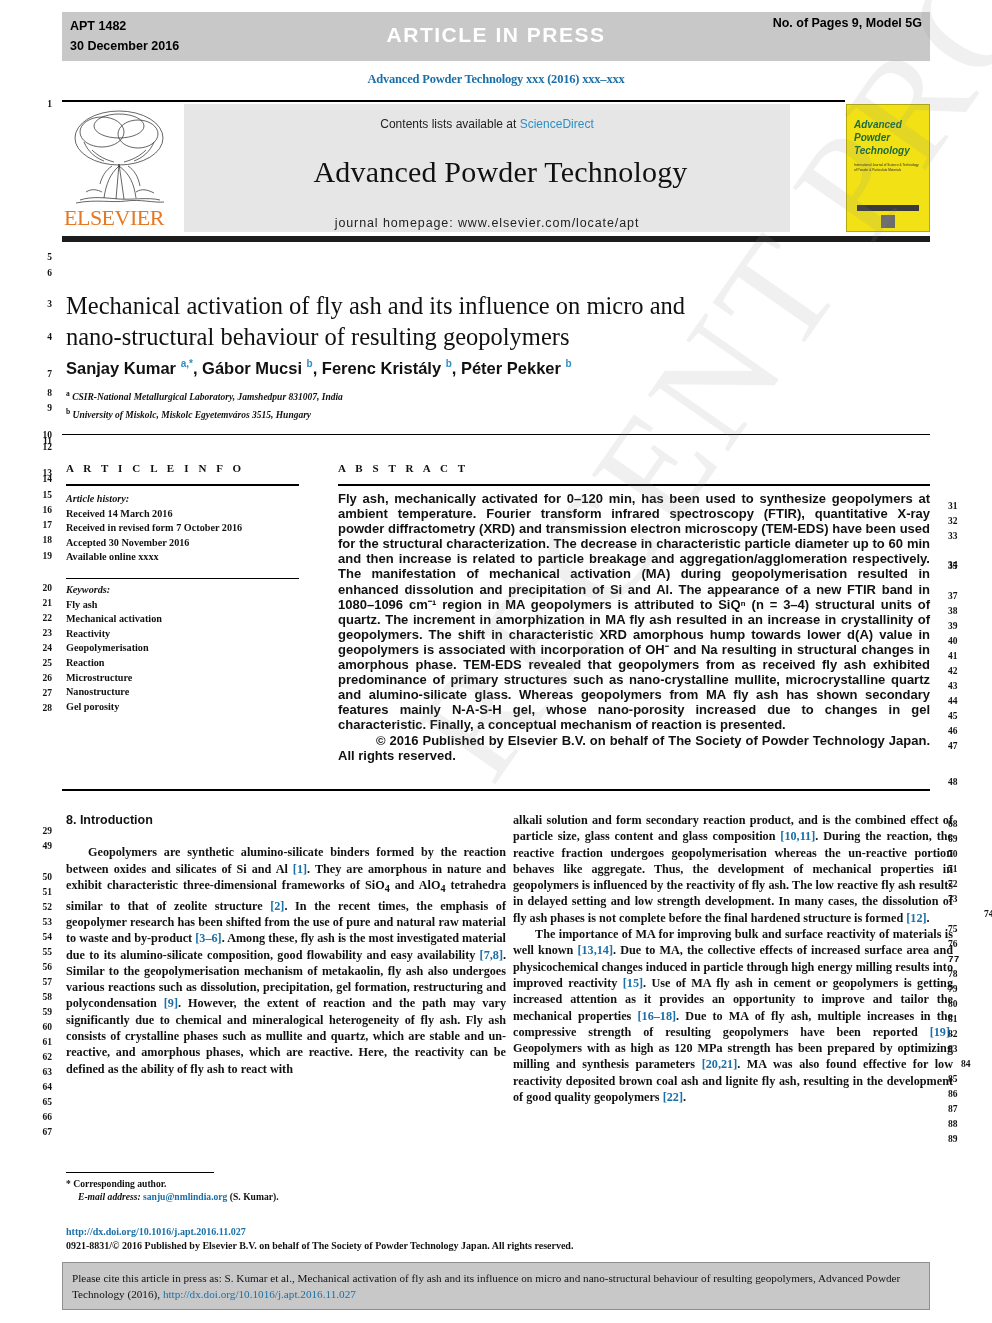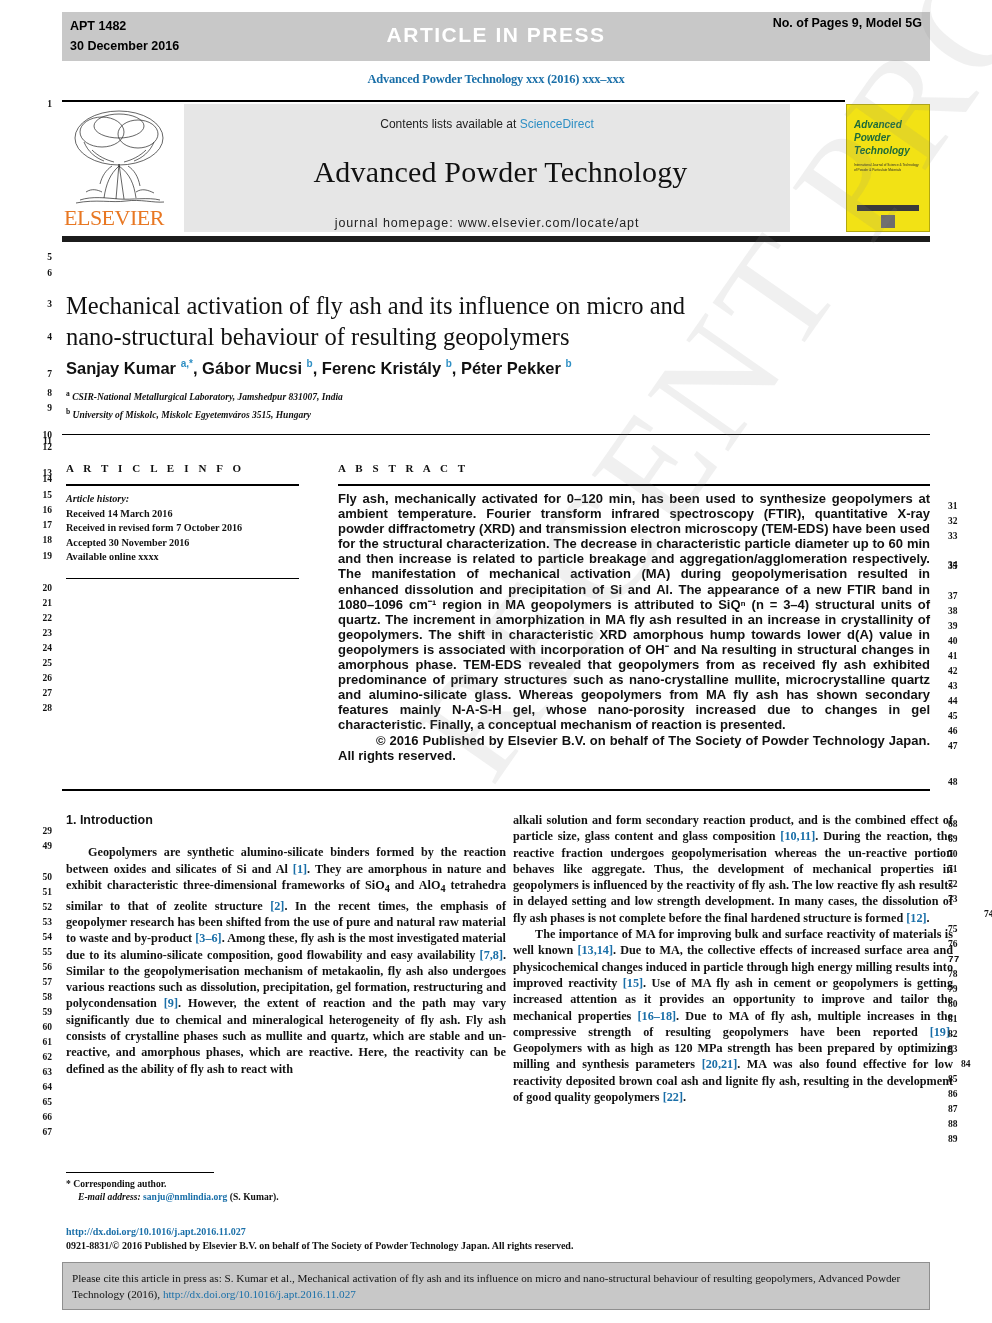--- a/index.html
+++ b/index.html
@@ -524,30 +524,41 @@
   <div class="info-col">
     <div class="label">Article history:</div>
     <div>Received 14 March 2016</div>
     <div>Received in revised form 7 October 2016</div>
     <div>Accepted 30 November 2016</div>
     <div>Available online xxxx</div>
   </div>
 
   <div class="info-sep"></div>
 
+  <div class="keywords-col">
+    <div class="label">Keywords:</div>
+    <div>Fly ash</div>
+    <div>Mechanical activation</div>
+    <div>Reactivity</div>
+    <div>Geopolymerisation</div>
+    <div>Reaction</div>
+    <div>Microstructure</div>
+    <div>Nanostructure</div>
+    <div>Gel porosity</div>
+  </div>
 
   <div class="abstract-col">
     <span>Fly ash, mechanically activated for 0–120 min, has been used to synthesize geopolymers at ambient temperature. Fourier transform infrared spectroscopy (FTIR), quantitative X-ray powder diffractometry (XRD) and transmission electron microscopy (TEM-EDS) have been used for the structural characterization. The decrease in characteristic particle diameter up to 60 min and then increase is related to particle breakage and aggregation/agglomeration respectively. The manifestation of mechanical activation (MA) during geopolymerisation resulted in enhanced dissolution and precipitation of Si and Al. The appearance of a new FTIR band in 1080–1096 cm⁻¹ region in MA geopolymers is attributed to SiQⁿ (n = 3–4) structural units of quartz. The increment in amorphization in MA fly ash resulted in an increase in crystallinity of geopolymers. The shift in characteristic XRD amorphous hump towards lower d(A) value in geopolymers is associated with incorporation of OH⁻ and Na resulting in structural changes in amorphous phase. TEM-EDS revealed that geopolymers from as received fly ash exhibited predominance of primary structures such as nano-crystalline mullite, microcrystalline quartz and alumino-silicate glass. Whereas geopolymers from MA fly ash has shown secondary features mainly N-A-S-H gel, whose nano-porosity increased due to changes in gel characteristic. Finally, a conceptual mechanism of reaction is presented.</span>
     <span class="copyright">© 2016 Published by Elsevier B.V. on behalf of The Society of Powder Technology Japan. All rights reserved.</span>
   </div>
 
   <div class="rule-abs-bottom"></div>
 
   <div class="body-col" id="body-left">
-    <div class="h2">1. Introduction</div>
+    <div class="h2">8. Introduction</div>
     <p><span>Geopolymers are synthetic alumino-silicate binders formed by the reaction between oxides and silicates of Si and Al </span><span class="ref">[1]</span><span>. They are amorphous in nature and exhibit characteristic three-dimensional frameworks of SiO</span><sub>4</sub><span> and AlO</span><sub>4</sub><span> tetrahedra similar to that of zeolite structure </span><span class="ref">[2]</span><span>. In the recent times, the emphasis of geopolymer research has been shifted from the use of pure and natural raw material to waste and by-product </span><span class="ref">[3–6]</span><span>. Among these, fly ash is the most investigated material due to its alumino-silicate composition, good flowability and easy availability </span><span class="ref">[7,8]</span><span>. Similar to the geopolymerisation mechanism of metakaolin, fly ash also undergoes various reactions such as dissolution, precipitation, gel formation, restructuring and polycondensation </span><span class="ref">[9]</span><span>. However, the extent of reaction and the path may vary significantly due to chemical and mineralogical heterogeneity of fly ash. Fly ash consists of crystalline phases such as mullite and quartz, which are stable and un-reactive, and amorphous phases, which are reactive. Here, the reactivity can be defined as the ability of fly ash to react with</span></p>
   </div>
 
   <div class="body-col" id="body-right">
     <p style="text-indent:0"><span>alkali solution and form secondary reaction product, and is the combined effect of particle size, glass content and glass composition </span><span class="ref">[10,11]</span><span>. During the reaction, the reactive fraction undergoes geopolymerisation whereas the un-reactive portion behaves like aggregate. Thus, the development of mechanical properties in geopolymers is influenced by the reactivity of fly ash. The low reactive fly ash results in delayed setting and low strength development. In many cases, the dissolution of fly ash phases is not complete before the final hardened structure is formed </span><span class="ref">[12]</span><span>.</span></p>
     <p><span>The importance of MA for improving bulk and surface reactivity of materials is well known </span><span class="ref">[13,14]</span><span>. Due to MA, the collective effects of increased surface area and physicochemical changes induced in particle through high energy milling results into improved reactivity </span><span class="ref">[15]</span><span>. Use of MA fly ash in cement or geopolymers is getting increased attention as it provides an opportunity to improve and tailor the mechanical properties </span><span class="ref">[16–18]</span><span>. Due to MA of fly ash, multiple increases in the compressive strength of resulting geopolymers have been reported </span><span class="ref">[19]</span><span>. Geopolymers with as high as 120 MPa strength has been prepared by optimizing milling and synthesis parameters </span><span class="ref">[20,21]</span><span>. MA was also found effective for low reactivity deposited brown coal ash and lignite fly ash, resulting in the development of good quality geopolymers </span><span class="ref">[22]</span><span>.</span></p>
   </div>
 
   <div class="footnote-rule"></div>
   <div class="footnote">

